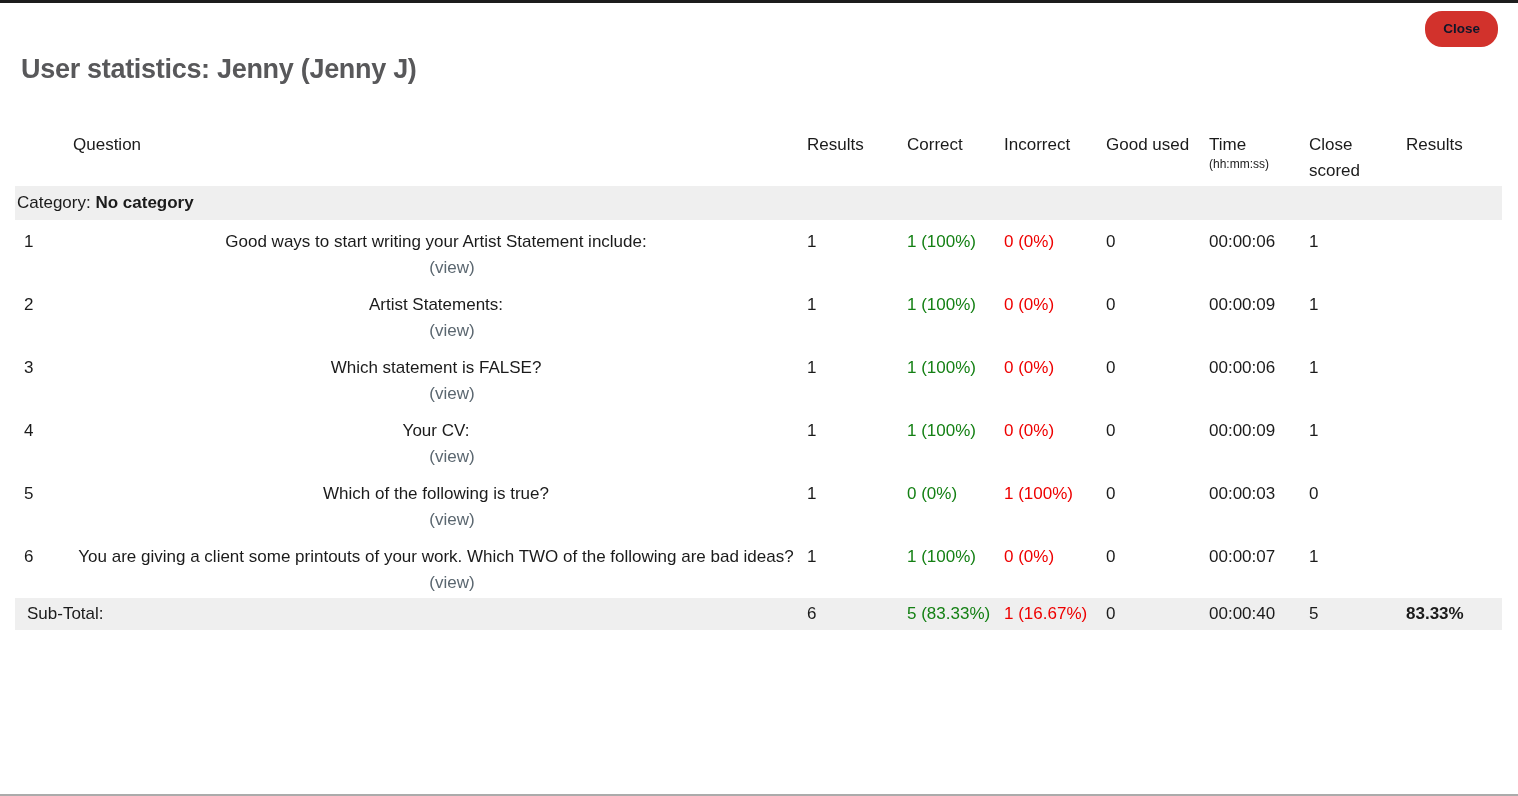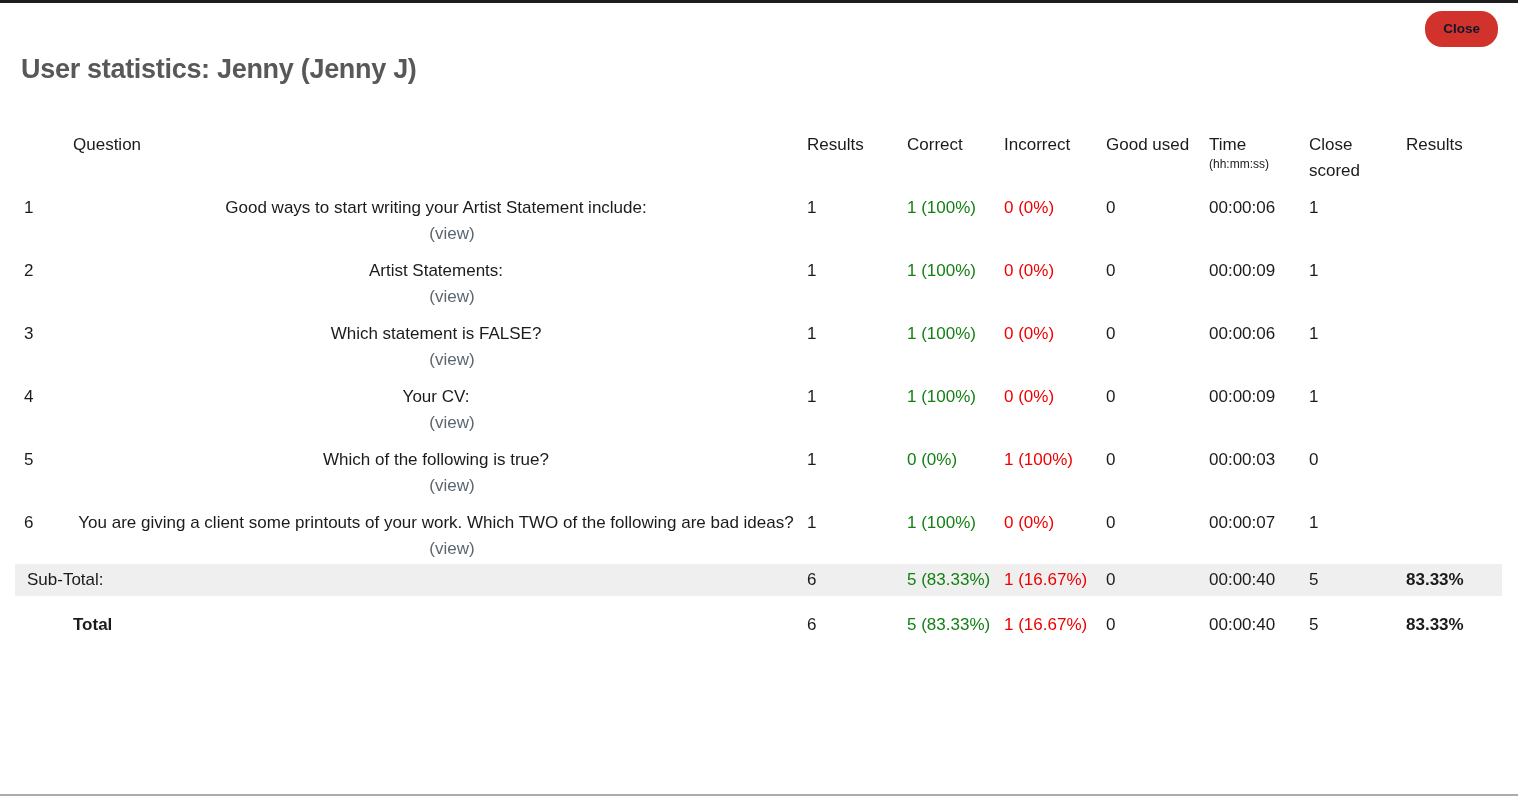--- a/index.html
+++ b/index.html
@@ -67,20 +67,26 @@
         <th>Good used</th>
         <th>
           <span>Time</span>
           <div class="time-sub">(hh:mm:ss)</div>
         </th>
         <th>Close scored</th>
         <th>Results</th>
       </tr>
     </thead>
     <tbody id="tbody-main">
+      <tr class="band category-row">
+        <td colspan="9">
+          <span>Category:</span>
+          <span class="bold">No category</span>
+        </td>
+      </tr>
       <tr class="qrow">
           <td class="c-num">1</td>
           <td class="c-question">
             <div>Good ways to start writing your Artist Statement include:</div>
             <span class="view-link">(view)</span>
           </td>
           <td>1</td>
           <td class="green">1 (100%)</td>
           <td class="red">0 (0%)</td>
           <td>0</td>
@@ -161,26 +167,15 @@
         <tr class="band subtotal-row" id="subtotal-row">
         <td colspan="2" class="c-label">Sub-Total:</td>
         <td>6</td>
         <td class="green">5 (83.33%)</td>
         <td class="red">1 (16.67%)</td>
         <td>0</td>
         <td>00:00:40</td>
         <td>5</td>
         <td class="c-results">83.33%</td>
       </tr>
-      <tr class="total-row">
-        <td></td>
-        <td class="c-label">Total</td>
-        <td>6</td>
-        <td class="green">5 (83.33%)</td>
-        <td class="red">1 (16.67%)</td>
-        <td>0</td>
-        <td>00:00:40</td>
-        <td>5</td>
-        <td class="c-results">83.33%</td>
-      </tr>
     </tbody>
   </table>
 </div>
 
 </body></html>

